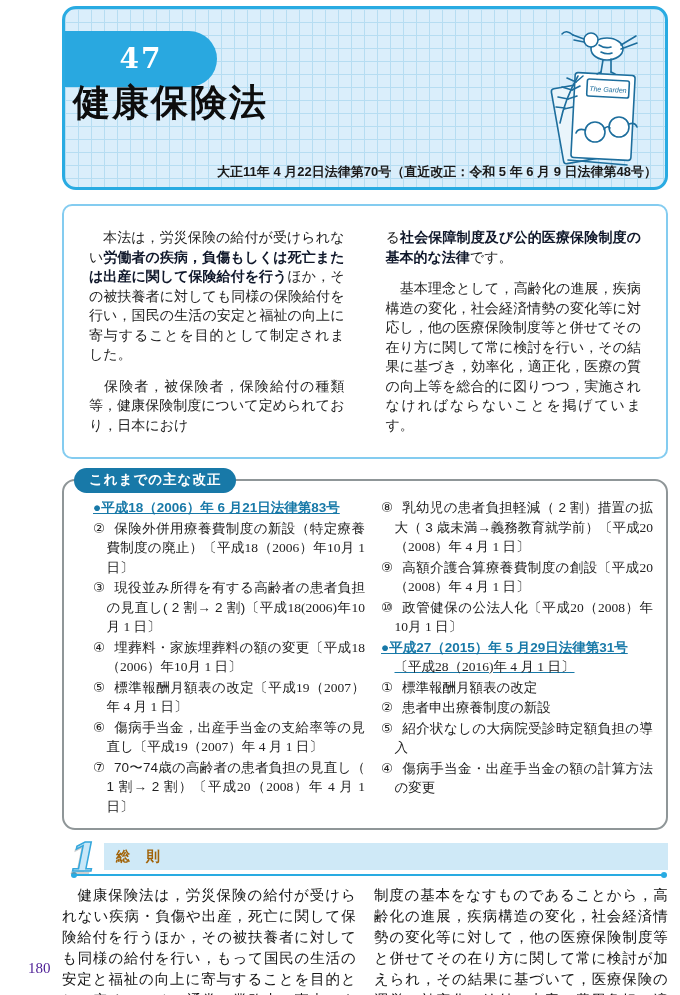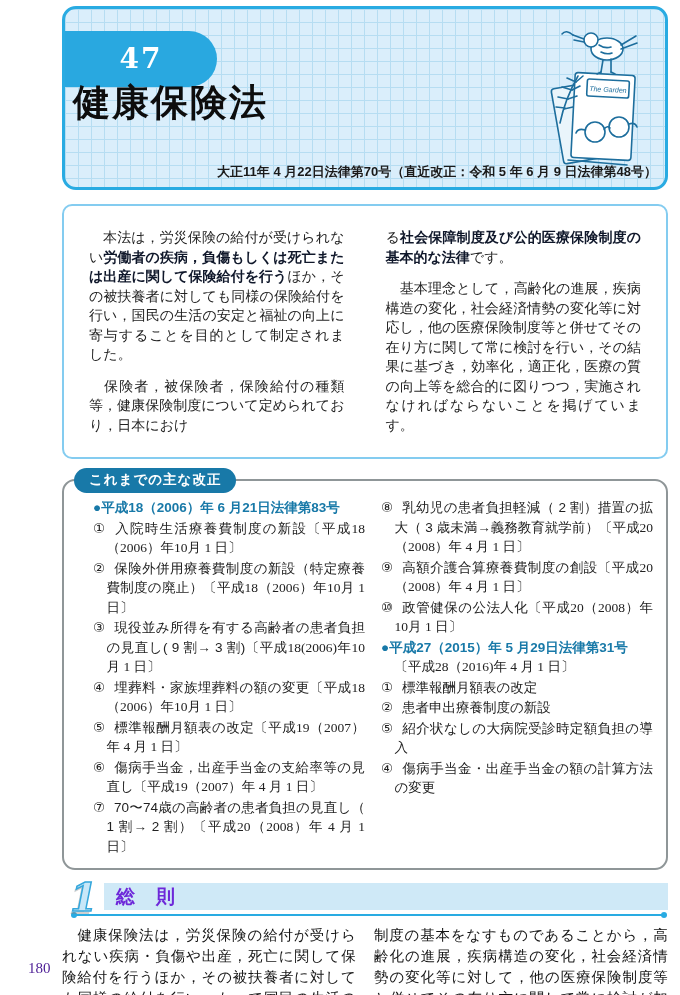--- a/index.html
+++ b/index.html
@@ -53,21 +53,21 @@
     padding:17px 13px 11px 29px;display:flex;gap:16px;
   }
   .rev-badge{
     position:absolute;left:10px;top:-13px;
     background:#1879a8;color:#fff;font-weight:700;font-size:13.5px;
     padding:3px 15px 4px 15px;border-radius:13px;letter-spacing:1px;
   }
   .rcol{flex:1;}
   .rev-head{
     color:#1879a8;font-weight:700;font-size:13.5px;line-height:19.5px;
-    padding-left:1em;text-indent:-1em;margin-bottom:1px;
+    padding-left:1em;text-indent:-1em;margin-bottom:1px;text-decoration:underline;
   }
   .rev-head .m{color:#222;font-weight:400;}
   .rev-item{
     padding-left:1em;text-indent:-1em;
     font-size:13.5px;line-height:19.5px;margin-bottom:1px;color:#222;
     text-align:justify;
   }
   .rev-item .num{margin-right:.65em;}
   .g{font-family:"Liberation Sans","DejaVu Sans",sans-serif;}
   .m{font-family:"Liberation Serif","DejaVu Serif",serif;}
@@ -79,21 +79,21 @@
     font-family:"DejaVu Serif","Liberation Serif",serif;font-style:italic;font-weight:700;
     font-size:40px;line-height:1;color:#c8e7f8;
     -webkit-text-stroke:1.5px #35a7dc;
     text-shadow:-2px 3px 0 rgba(130,130,130,0.38);
     z-index:2;
   }
   .sec-band{
     margin-left:42px;height:27px;background:#cfe9f7;
     display:flex;align-items:center;padding-left:12px;
   }
-  .sec-title{font-size:19px;font-weight:700;color:#6d28d9;letter-spacing:1px;}
+  .sec-title{font-size:14px;font-weight:700;color:#a16207;letter-spacing:1px;}
   .sec-line{position:absolute;left:10px;right:2px;bottom:3px;height:2px;background:#29abe2;}
   .sec-line::before,.sec-line::after{
     content:"";position:absolute;top:-2px;width:6px;height:6px;border-radius:50%;background:#29abe2;
   }
   .sec-line::before{left:-1px;}
   .sec-line::after{right:-1px;}
 
   
   .body-cols{display:flex;gap:18px;margin-top:6px;}
   .bcol{
@@ -169,23 +169,22 @@
         <p><span>る</span><span class="b">社会保障制度及び公的医療保険制度の基本的な法律</span><span>です。</span></p>
         <p>　基本理念として，高齢化の進展，疾病構造の変化，社会経済情勢の変化等に対応し，他の医療保険制度等と併せてその在り方に関して常に検討を行い，その結果に基づき，効率化，適正化，医療の質の向上等を総合的に図りつつ，実施されなければならないことを掲げています。</p>
       </div>
     </div>
 
     <div class="rev-box">
       <div class="rev-badge">これまでの主な改正</div>
 
       <div class="rcol">
         <div class="rev-head">●平成18（2006）年 6 月21日法律第83号</div>
-        <div class="rev-item"><span class="g num">①</span><span class="g">入院時生活療養費制度の新設</span><span class="m">〔平成18（2006）年10月 1 日〕</span></div>
         <div class="rev-item"><span class="g num">②</span><span class="g">保険外併用療養費制度の新設（特定療養費制度の廃止）</span><span class="m">〔平成18（2006）年10月 1 日〕</span></div>
-        <div class="rev-item"><span class="g num">③</span><span class="g">現役並み所得を有する高齢者の患者負担の見直し( 9 割→ 3 割)</span><span class="m">〔平成18(2006)年10月 1 日〕</span></div>
+        <div class="rev-item"><span class="g num">③</span><span class="g">現役並み所得を有する高齢者の患者負担の見直し( 2 割→ 2 割)</span><span class="m">〔平成18(2006)年10月 1 日〕</span></div>
         <div class="rev-item"><span class="g num">④</span><span class="g">埋葬料・家族埋葬料の額の変更</span><span class="m">〔平成18（2006）年10月 1 日〕</span></div>
         <div class="rev-item"><span class="g num">⑤</span><span class="g">標準報酬月額表の改定</span><span class="m">〔平成19（2007）年 4 月 1 日〕</span></div>
         <div class="rev-item"><span class="g num">⑥</span><span class="g">傷病手当金，出産手当金の支給率等の見直し</span><span class="m">〔平成19（2007）年 4 月 1 日〕</span></div>
         <div class="rev-item"><span class="g num">⑦</span><span class="g">70〜74歳の高齢者の患者負担の見直し（ 1 割→ 2 割）</span><span class="m">〔平成20（2008）年 4 月 1 日〕</span></div>
       </div>
 
       <div class="rcol">
         <div class="rev-item"><span class="g num">⑧</span><span class="g">乳幼児の患者負担軽減（ 2 割）措置の拡大（ 3 歳未満→義務教育就学前）</span><span class="m">〔平成20（2008）年 4 月 1 日〕</span></div>
         <div class="rev-item"><span class="g num">⑨</span><span class="g">高額介護合算療養費制度の創設</span><span class="m">〔平成20（2008）年 4 月 1 日〕</span></div>
         <div class="rev-item"><span class="g num">⑩</span><span class="g">政管健保の公法人化</span><span class="m">〔平成20（2008）年10月 1 日〕</span></div>

